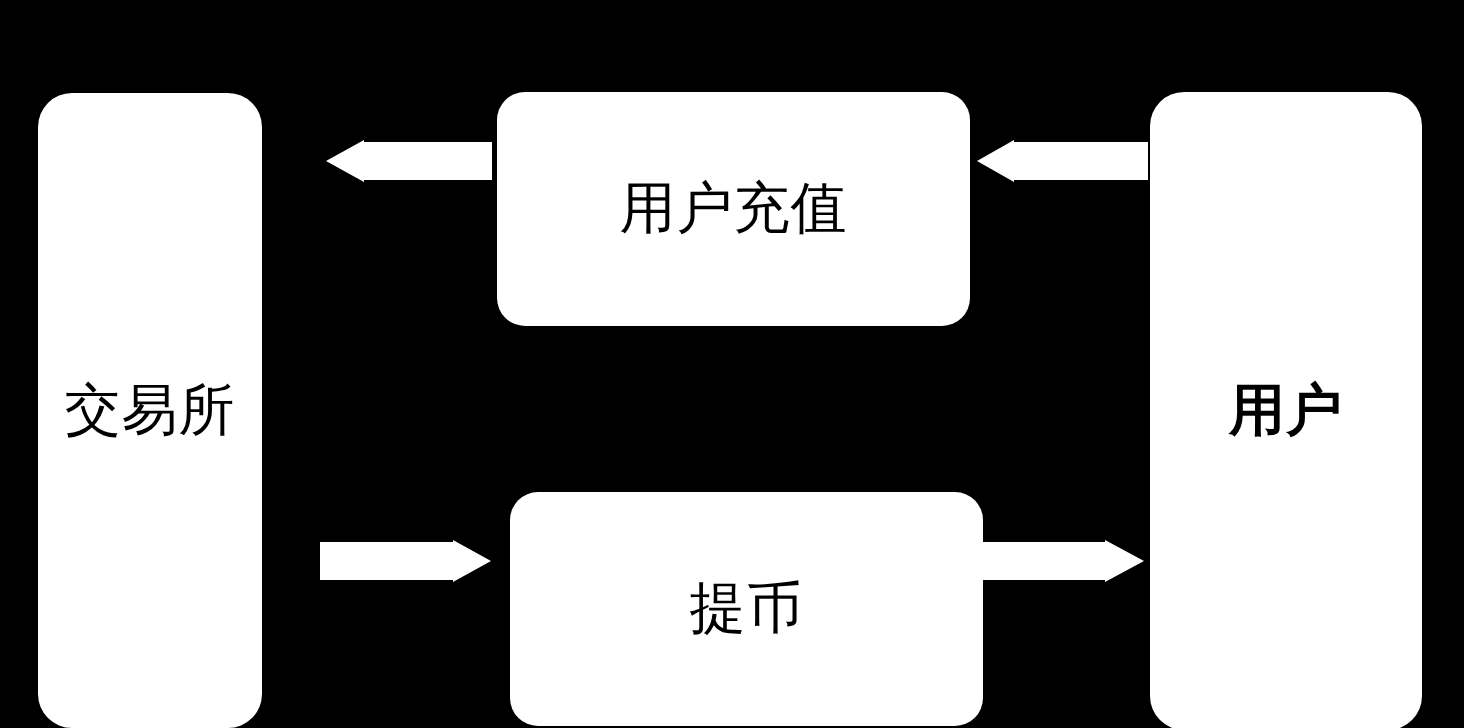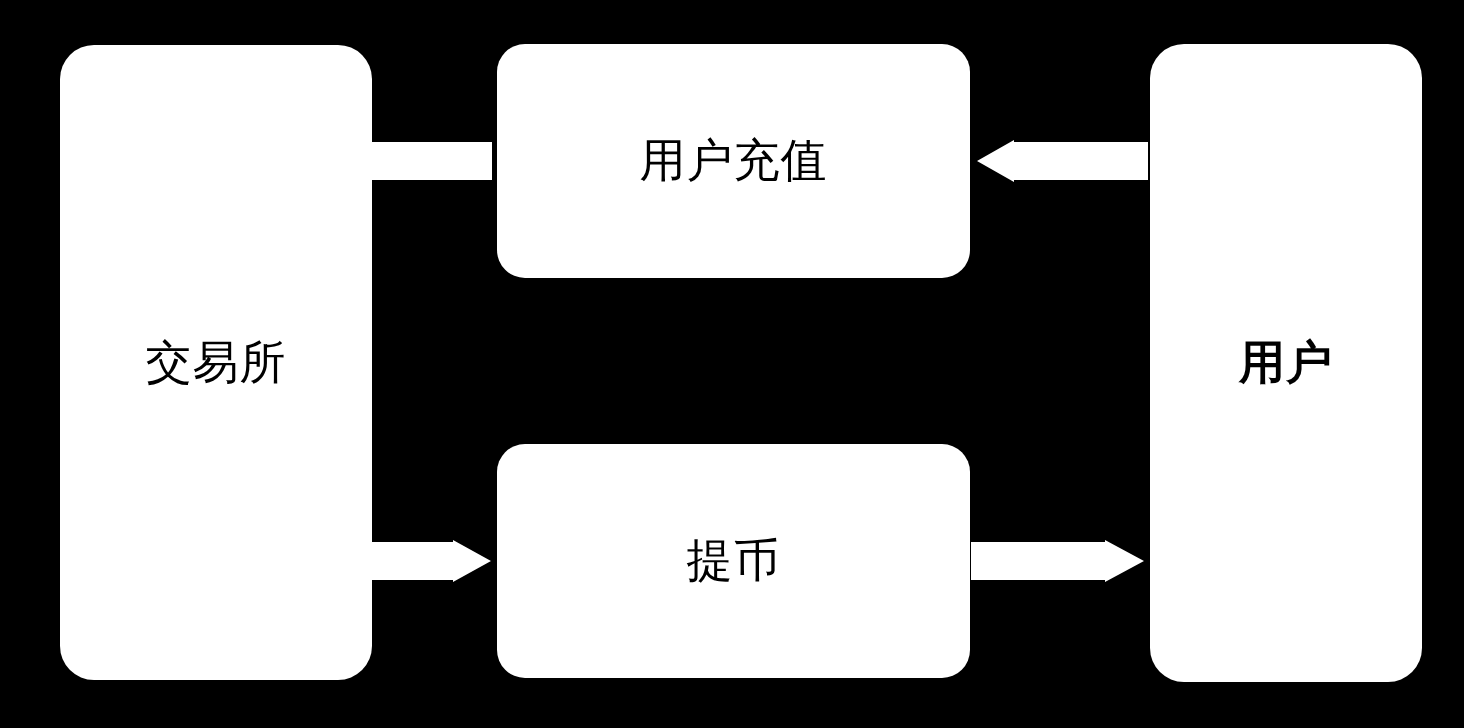--- a/index.html
+++ b/index.html
@@ -19,34 +19,35 @@
     height: 728px;
     background: #000000;
   }
   .node {
     position: absolute;
     background: #ffffff;
     color: #000000;
     display: flex;
     align-items: center;
     justify-content: center;
-    font-size: 46px;
+    font-size: 56px;
     font-weight: 500;
     letter-spacing: 1px;
     box-sizing: border-box;
+    margin-top: 48px;
   }
   .node-tall {
     border-radius: 34px;
   }
   .node-wide {
     border-radius: 28px;
   }
-  #node-exchange { left: 60px;   top: 45px;  width: 312px; height: 635px; }
+  #node-exchange { left: 38px;   top: 45px;  width: 224px; height: 635px; }
   #node-deposit  { left: 497px;  top: 44px;  width: 473px; height: 234px; }
-  #node-withdraw { left: 497px;  top: 444px; width: 473px; height: 234px; }
+  #node-withdraw { left: 510px;  top: 444px; width: 473px; height: 234px; }
   #node-user     { left: 1150px; top: 44px;  width: 272px; height: 638px; font-weight: bold; }
   .arrow-layer {
     position: absolute;
     left: 0;
     top: 0;
     width: 1464px;
     height: 728px;
     pointer-events: none;
   }
 </style>

